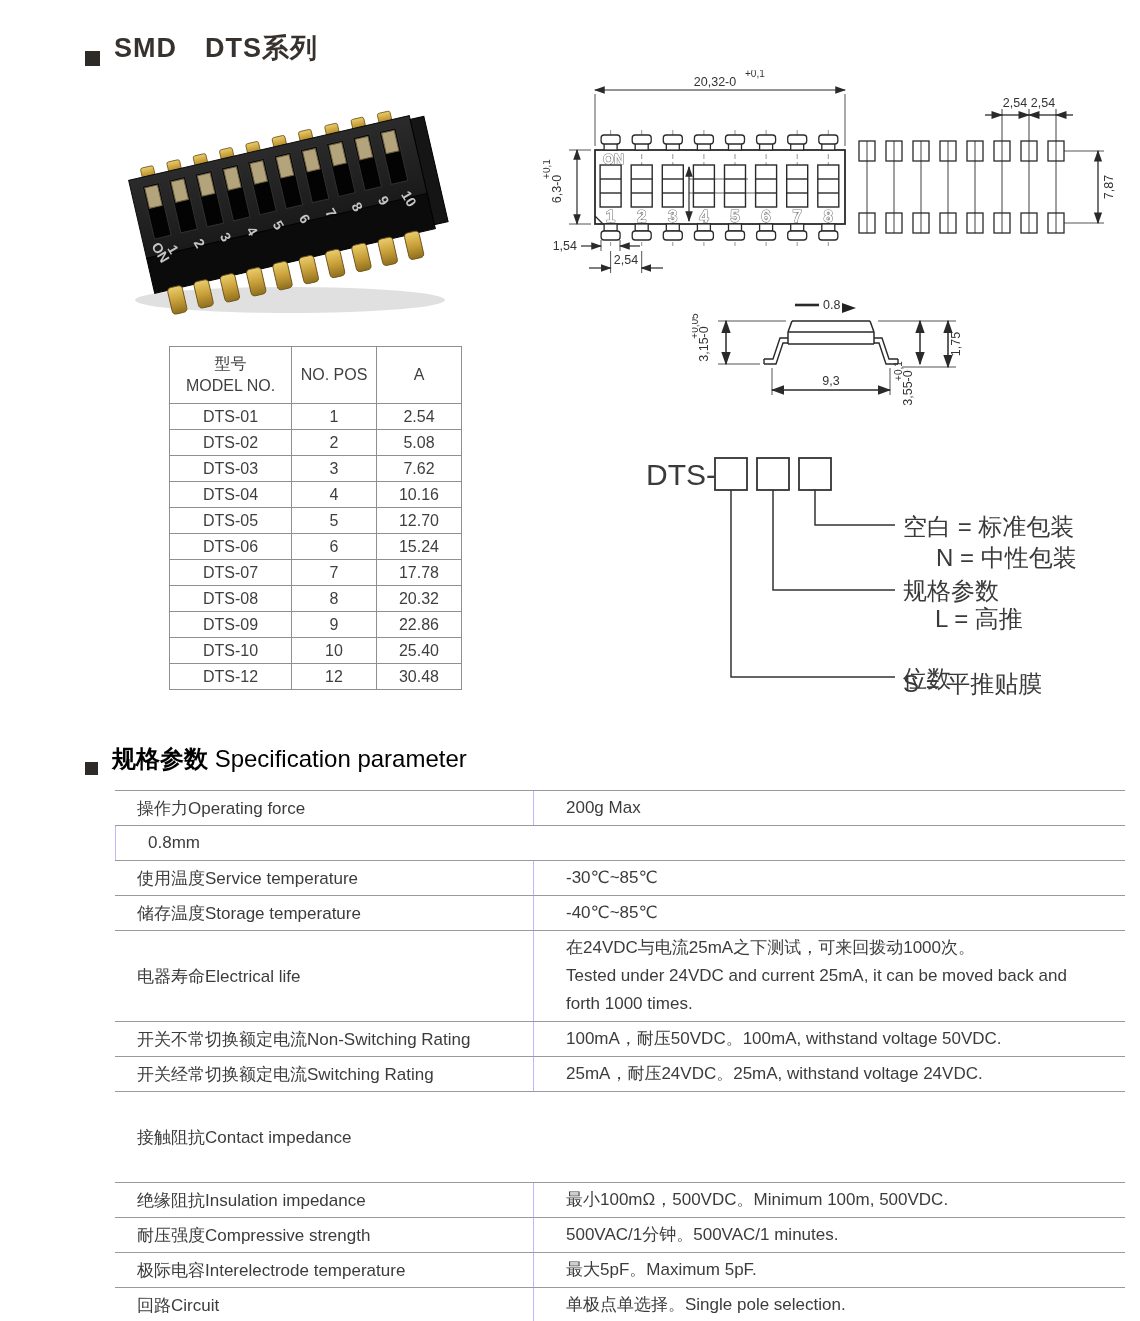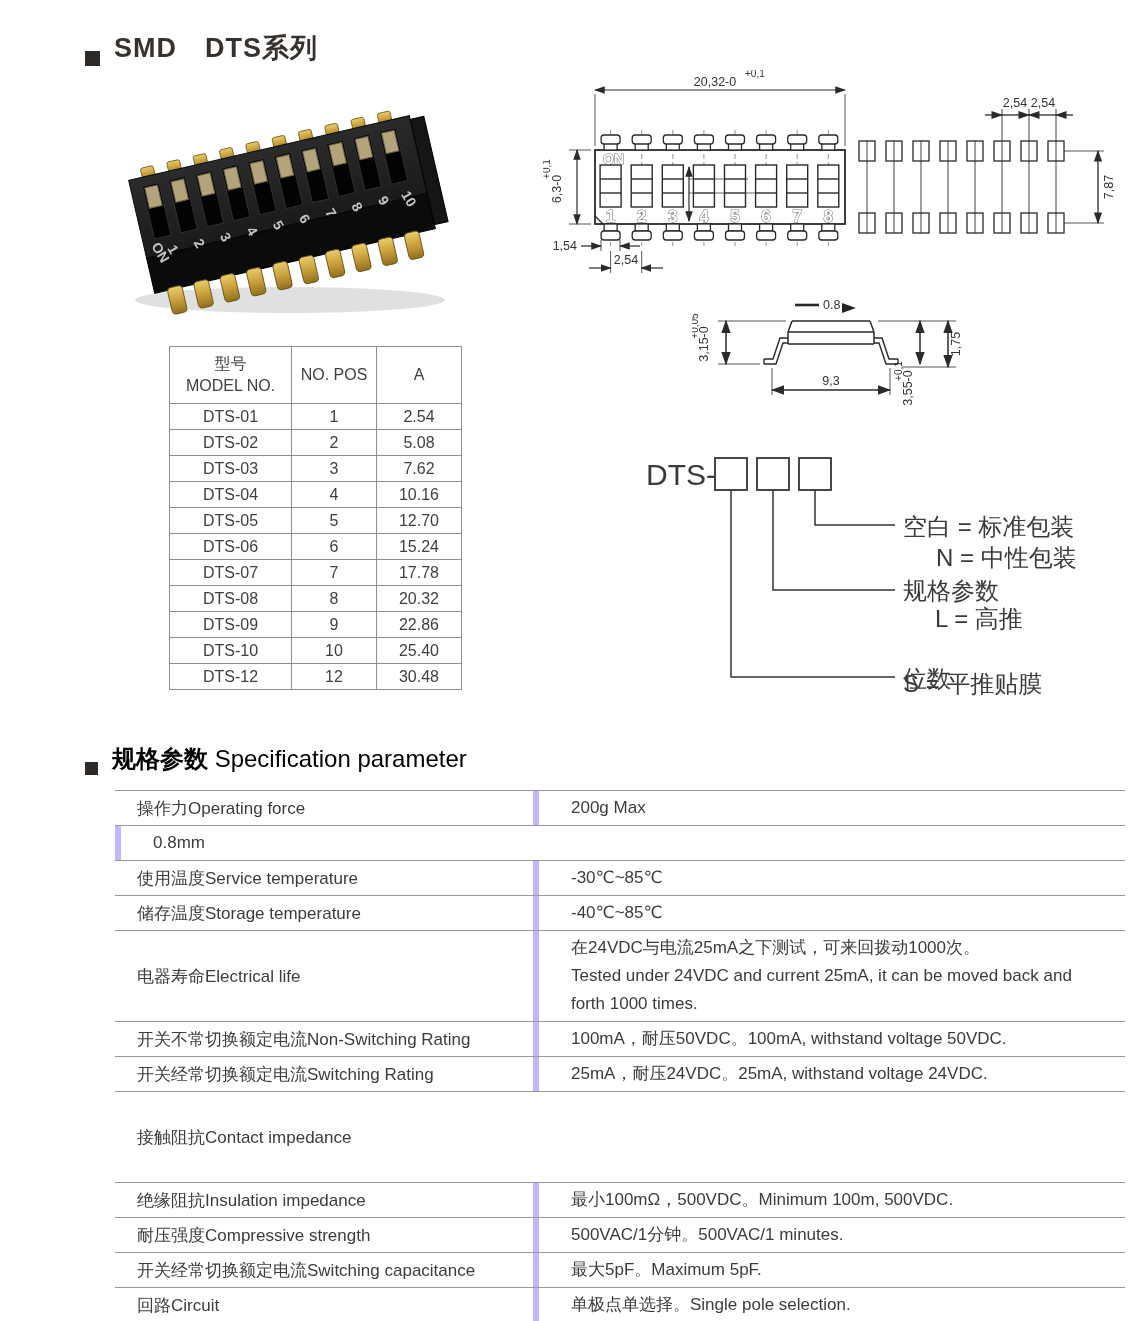--- a/index.html
+++ b/index.html
@@ -29,21 +29,21 @@
   .pn-label{font-size:24px;color:#3a3a3a;white-space:nowrap;}
   
   .spec-table{width:1010px;}
   .spec-row{display:flex;border-top:1px solid #9a9a9a;}
   .spec-row:last-child{border-bottom:2px solid #4f4f4f;}
   .spec-label{
     width:396px;flex:0 0 396px;padding:3px 0 3px 22px;
     display:flex;align-items:center;font-size:17px;color:#3c3c3c;text-align:center;
   }
   .spec-value{
-    flex:1;border-left:6px solid #c4b5fd;padding:3px 30px 3px 32px;
+    flex:1;border-left:1px solid #c4b5fd;padding:3px 30px 3px 32px;
     display:flex;flex-direction:column;justify-content:center;
     font-size:17px;color:#3c3c3c;line-height:28px;
   }
   .spec-row.single{min-height:30px;}
   .spec-row.tall{min-height:90px;}
   .spec-value .line{display:block;}
   
   svg text{font-family:"Liberation Sans","DejaVu Sans",sans-serif;}
   .dim{font-size:12.5px;fill:#333;}
   .dim-s{font-size:10px;fill:#333;}
@@ -514,21 +514,21 @@
         <span class="line">最小100mΩ，500VDC。Minimum 100m, 500VDC.</span>
       </div>
   </div>
   <div class="spec-row single">
     <div class="spec-label">耐压强度Compressive strength</div>
     <div class="spec-value">
         <span class="line">500VAC/1分钟。500VAC/1 minutes.</span>
       </div>
   </div>
   <div class="spec-row single">
-    <div class="spec-label">开关经常切换额定电流Switching capacitance</div>
+    <div class="spec-label">极际电容Interelectrode temperature</div>
     <div class="spec-value">
         <span class="line">最大5pF。Maximum 5pF.</span>
       </div>
   </div>
   <div class="spec-row single">
     <div class="spec-label">回路Circuit</div>
     <div class="spec-value">
         <span class="line">单极点单选择。Single pole selection.</span>
       </div>
   </div>

